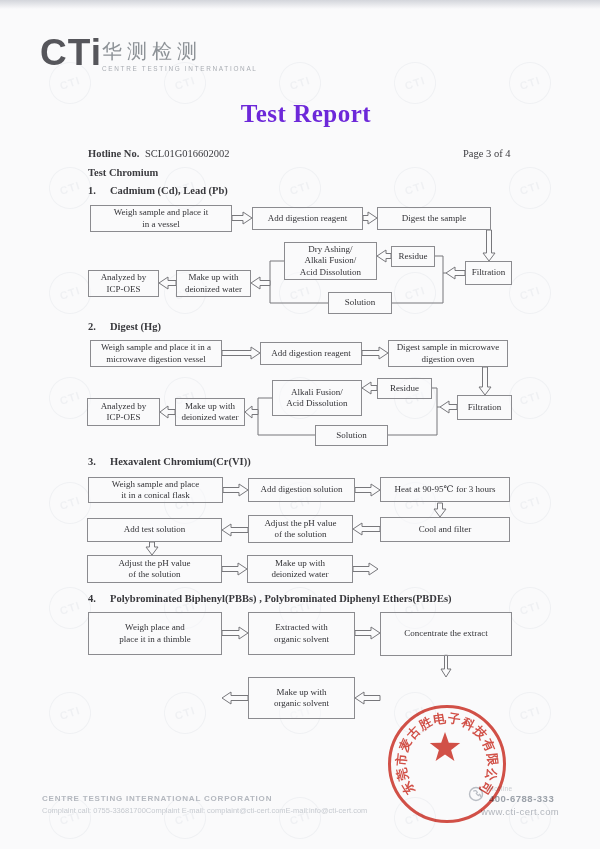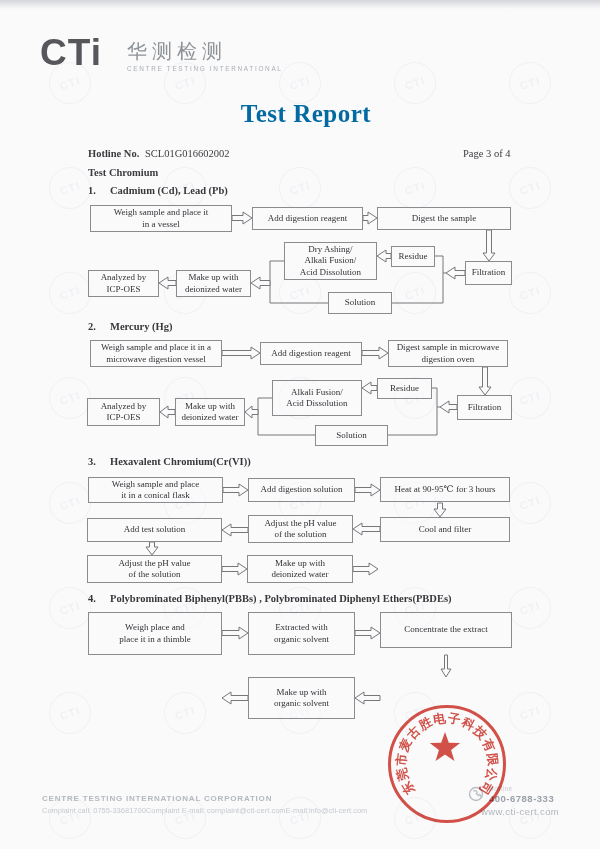--- a/index.html
+++ b/index.html
@@ -5,28 +5,28 @@
   html,body{margin:0;padding:0;}
   body{width:600px;height:849px;overflow:hidden;background:#eef0f2;}
   .page{position:relative;width:600px;height:849px;background:#fafafb;overflow:hidden;
         font-family:"Liberation Serif","DejaVu Serif",serif;}
   .scan-top{position:absolute;top:0;left:0;right:0;height:9px;
         background:linear-gradient(#d3d5db,rgba(211,213,219,0));z-index:1;}
   
   .logo{position:absolute;left:40px;top:34px;z-index:2;display:flex;align-items:flex-start;}
   .logo-cti{font-family:"Liberation Sans","DejaVu Sans",sans-serif;font-weight:bold;
         font-size:37px;line-height:1;color:#56565b;letter-spacing:1px;}
-  .logo-right{margin-left:25px;padding-top:6px;}
+  .logo-right{margin-left:0;padding-top:6px;}
   .logo-cn{font-size:20px;color:#8d9297;letter-spacing:5px;line-height:1.1;
         font-family:"Liberation Sans","DejaVu Sans",sans-serif;}
   .logo-sub{font-size:6.4px;color:#a9adb3;letter-spacing:1.7px;margin-top:3px;
         font-family:"Liberation Sans","DejaVu Sans",sans-serif;}
   
   .title{position:absolute;left:12px;right:0;top:100px;text-align:center;z-index:2;
-        font-size:25px;font-weight:bold;color:#0369a1;letter-spacing:.5px;}
+        font-size:25px;font-weight:bold;color:#6d28d9;letter-spacing:.5px;}
   .hrow{position:absolute;z-index:2;font-size:10.5px;color:#3c3c40;}
   .b{font-weight:bold;}
   
   .sec-h{position:absolute;left:88px;z-index:2;font-size:10.5px;font-weight:bold;
         color:#38383c;display:flex;}
   .sec-h .no{width:22px;}
   
   .flow{position:absolute;left:0;width:600px;z-index:2;}
   .flow svg{position:absolute;left:0;top:0;}
   .fb{position:absolute;border:1px solid #8b8b8f;box-sizing:border-box;
@@ -215,36 +215,36 @@
       <polygon class="ar" points="363,13.5 368,13.5 368,10 377,16 368,22 368,18.5 363,18.5"></polygon>
       <polygon class="ar" points="486.5,28 491.5,28 491.5,51 495,51 489,59 483,51 486.5,51"></polygon>
       <polygon class="ar" points="391,51.5 386,51.5 386,48 377,54 386,60 386,56.5 391,56.5"></polygon>
       <polygon class="ar" points="465,68.5 455,68.5 455,65 446,71 455,77 455,73.5 465,73.5"></polygon>
       <polygon class="ar" points="270,78.5 260,78.5 260,75 251,81 260,87 260,83.5 270,83.5"></polygon>
       <polygon class="ar" points="176,78.5 168,78.5 168,75 159,81 168,87 168,83.5 176,83.5"></polygon>
     </svg>
     <div class="fb" style="left:90px;top:3px;width:142px;height:27px;">Weigh sample and place it
 in a vessel</div>
     <div class="fb" style="left:252px;top:5px;width:111px;height:23px;">Add digestion reagent</div>
-    <div class="fb" style="left:377px;top:5px;width:134px;height:23px;">Digest the sample</div>
+    <div class="fb" style="left:377px;top:5px;width:114px;height:23px;">Digest the sample</div>
     <div class="fb" style="left:284px;top:40px;width:93px;height:38px;">Dry Ashing/
 Alkali Fusion/
 Acid Dissolution</div>
     <div class="fb" style="left:391px;top:44px;width:44px;height:21px;">Residue</div>
     <div class="fb" style="left:465px;top:59px;width:47px;height:24px;">Filtration</div>
     <div class="fb" style="left:328px;top:90px;width:64px;height:22px;">Solution</div>
     <div class="fb" style="left:176px;top:68px;width:75px;height:27px;">Make up with
 deionized water</div>
     <div class="fb" style="left:88px;top:68px;width:71px;height:27px;">Analyzed by
 ICP-OES</div>
   </div>
 
   <div class="sec-h" style="top:321px;">
     <span class="no">2.</span>
-    <span>Mercury (Hg)</span>
+    <span>Digest (Hg)</span>
   </div>
 
   <div class="flow" style="top:338px;height:112px;">
     <svg width="600" height="112">
       <path class="ln" d="M440,69 L437,69 L437,50 L432,50 M437,69 L437,97 L388,97 M272,60 L258,60 L258,97 L315,97"></path>
       <polygon class="ar" points="222,12.5 251,12.5 251,9 260,15 251,21 251,17.5 222,17.5"></polygon>
       <polygon class="ar" points="362,12.5 379,12.5 379,9 388,15 379,21 379,17.5 362,17.5"></polygon>
       <polygon class="ar" points="482.5,29 487.5,29 487.5,49 491,49 485,57 479,49 482.5,49"></polygon>
       <polygon class="ar" points="377,47.5 371,47.5 371,44 362,50 371,56 371,52.5 377,52.5"></polygon>
       <polygon class="ar" points="457,66.5 449,66.5 449,63 440,69 449,75 449,71.5 457,71.5"></polygon>
@@ -307,21 +307,21 @@
       <polygon class="ar" points="222,18.5 239,18.5 239,15 248,21 239,27 239,23.5 222,23.5"></polygon>
       <polygon class="ar" points="355,18.5 371,18.5 371,15 380,21 371,27 371,23.5 355,23.5"></polygon>
       <polygon class="ar" points="444.5,43 447.5,43 447.5,57 451,57 446,65 441,57 444.5,57"></polygon>
       <polygon class="ar" points="380,83.5 364,83.5 364,80 355,86 364,92 364,88.5 380,88.5"></polygon>
       <polygon class="ar" points="248,83.5 231,83.5 231,80 222,86 231,92 231,88.5 248,88.5"></polygon>
     </svg>
     <div class="fb" style="left:88px;top:0px;width:134px;height:43px;">Weigh place and
 place it in a thimble</div>
     <div class="fb" style="left:248px;top:0px;width:107px;height:43px;">Extracted with
 organic solvent</div>
-    <div class="fb" style="left:380px;top:0px;width:132px;height:36px;">Concentrate the extract</div>
+    <div class="fb" style="left:380px;top:0px;width:132px;height:44px;">Concentrate the extract</div>
     <div class="fb" style="left:248px;top:65px;width:107px;height:42px;">Make up with
 organic solvent</div>
   </div>
 
   <div class="stamp">
     <div class="stamp-circle"></div>
     <div class="stamp-ring" id="stamp-ring">
         <span style="transform: translate(-50%, -50%) rotate(-122deg) translateY(-45px);">东</span>
         <span style="transform: translate(-50%, -50%) rotate(-103.231deg) translateY(-45px);">莞</span>
         <span style="transform: translate(-50%, -50%) rotate(-84.4615deg) translateY(-45px);">市</span>

